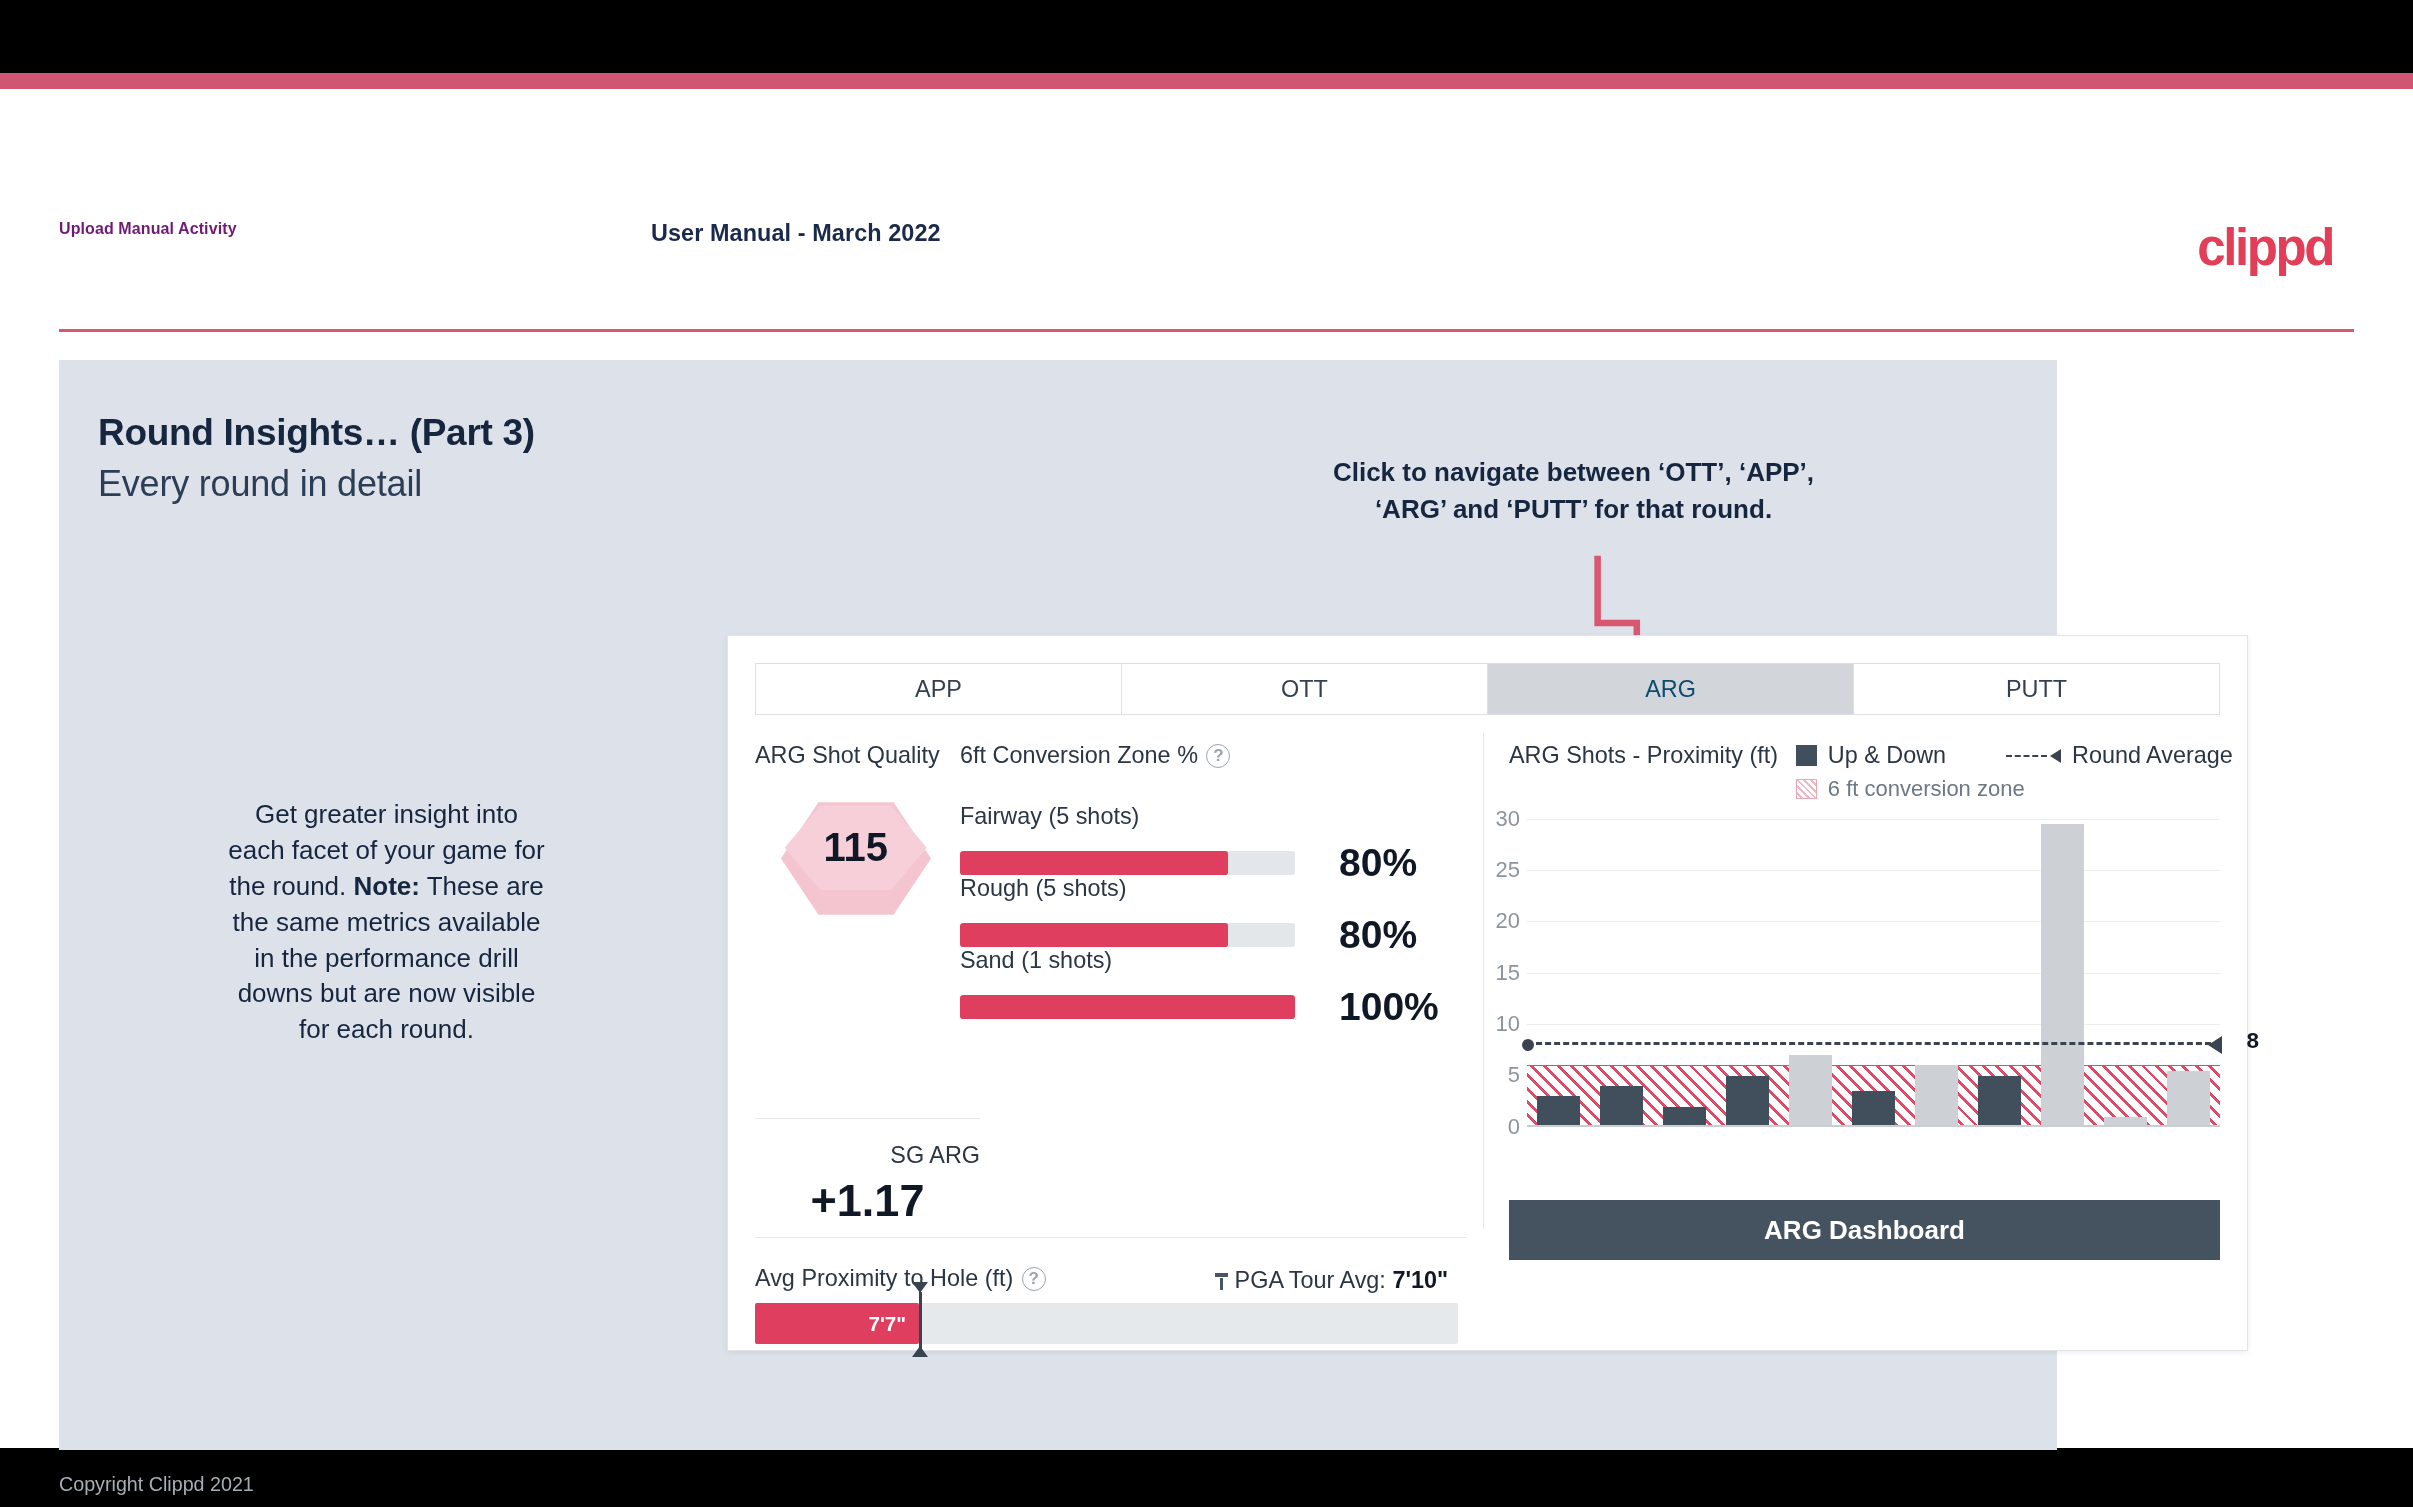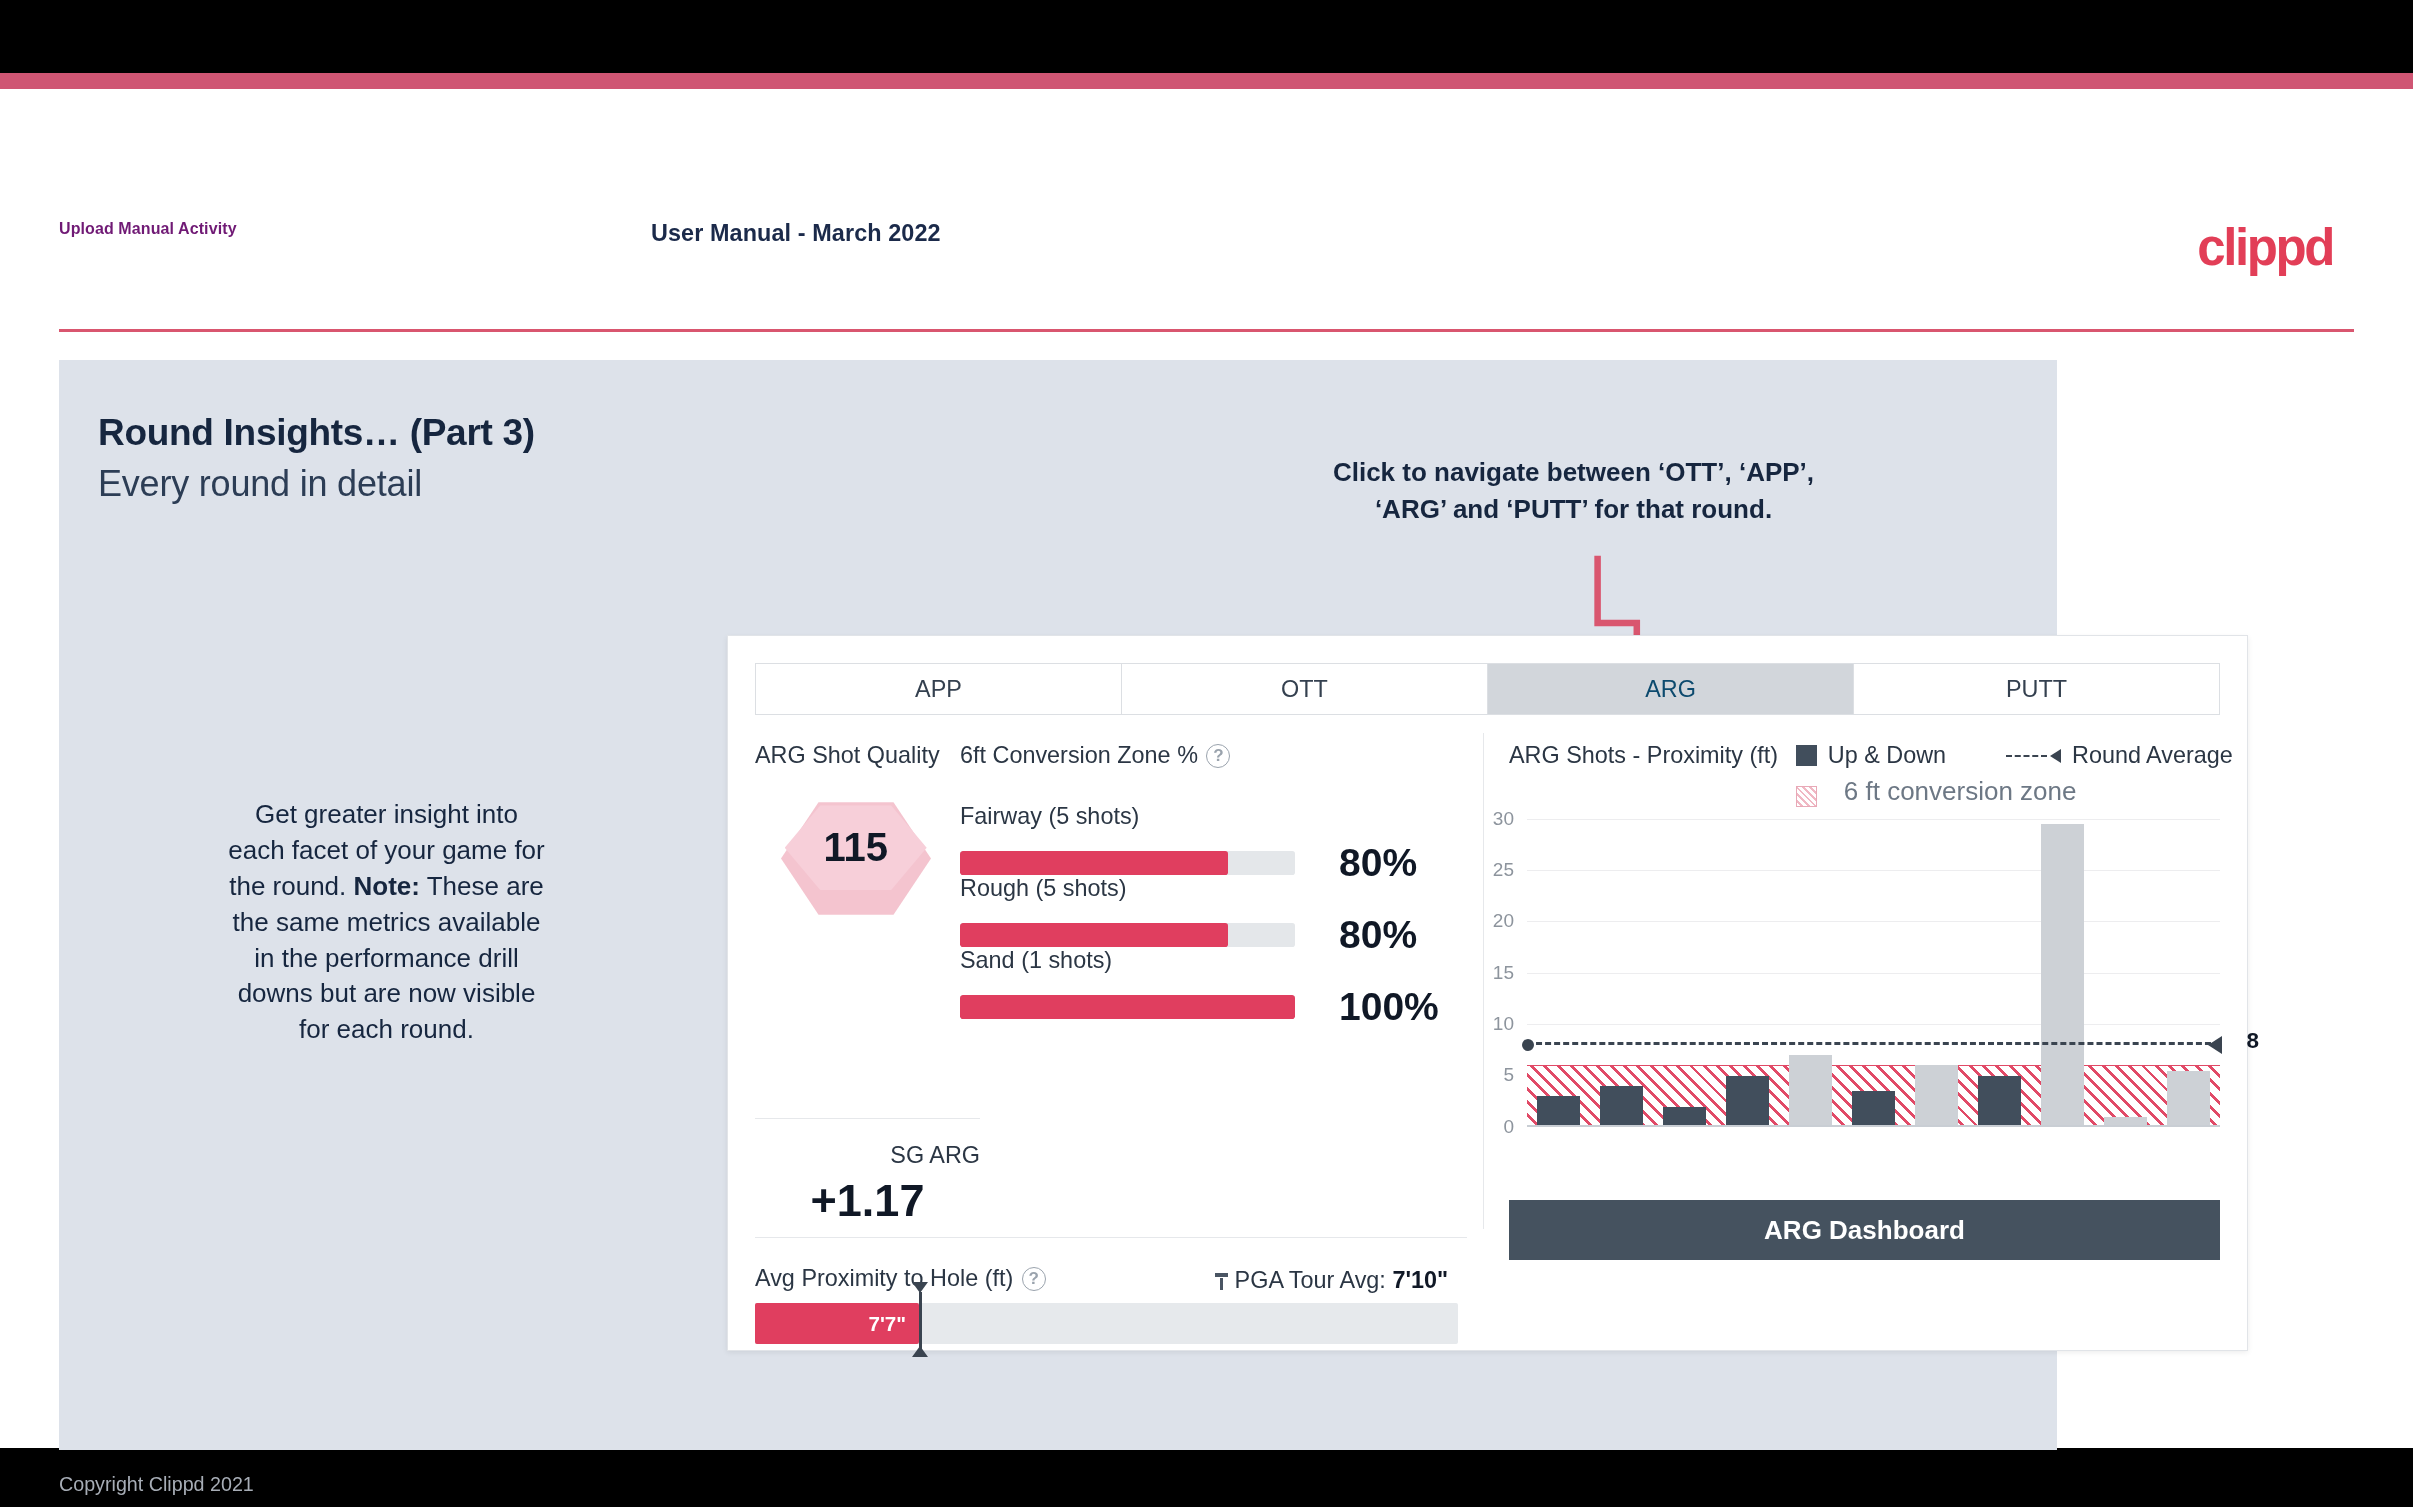--- a/index.html
+++ b/index.html
@@ -146,27 +146,27 @@
                 border-bottom:11.2px solid #3a4450; }
 
   
   .chart-title { position:absolute; left:781px; top:106px; font-size:23.4px; color:#2b3644; }
   .lg1 { position:absolute; left:1068px; top:106px; font-size:23.4px; color:#2b3644; display:flex; align-items:center;}
   .lg-sw { width:20.6px; height:20.6px; background:#414e5c; margin-right:11.2px; }
   .lg2 { position:absolute; left:1278px; top:106px; font-size:23.4px; color:#2b3644; display:flex; align-items:center;}
   .lg-dash { width:41px; height:0; border-top:2.8px dashed #3a4450; margin-right:2.8px; }
   .lg-tri { width:0;height:0;border-top:7.5px solid transparent;border-bottom:7.5px solid transparent;
             border-right:11.2px solid #3a4450; margin-right:11.2px; }
-  .lg3 { position:absolute; left:1068px; top:140px; font-size:26px; color:#6d7885; display:flex; align-items:flex-end;gap:16px;}
+  .lg3 { position:absolute; left:1068px; top:140px; font-size:22px; color:#6d7885; display:flex; align-items:center;}
   .lg-hatch { width:20.6px; height:20.6px; margin-right:11.2px; border:0.9px solid #e8a9b7;
               background: repeating-linear-gradient(45deg,#fff 0 2.8px,#f0b8c4 2.8px 4.7px); }
 
   .plot { position:absolute; left:799px; top:173px; width:693px; height:318px; }
-  .ytick { position:absolute; right:100%; margin-right:13px; transform:translateY(-50%);
-           font-size:19px; color:#8d949d; }
+  .ytick { position:absolute; right:100%; margin-right:7px; transform:translateY(-50%);
+           font-size:22px; color:#8d949d; }
   .gline { position:absolute; left:0; width:693px; height:0.9px; background:#ededef; }
   .xaxis { position:absolute; left:0; bottom:0; width:693px; height:1.9px; background:#c9ced4; }
 
   .zoneband { position:absolute; left:0; width:693px;
               background: repeating-linear-gradient(45deg,#fff 0 6.6px,#e0415f 6.6px 9.4px);
               border-top:1.9px solid #e0415f; border-bottom:1.9px solid #e0415f; opacity:.95; }
 
   .avgline { position:absolute; left:0; width:693px; height:0; border-top:3.7px dashed #3a4450; }
   .avgdot  { position:absolute; left:-4.7px; top:-5.6px; width:12px; height:12px; border-radius:50%; background:#3a4450;}
   .avgtri  { position:absolute; right:-1.9px; top:-9.4px; width:0;height:0;

